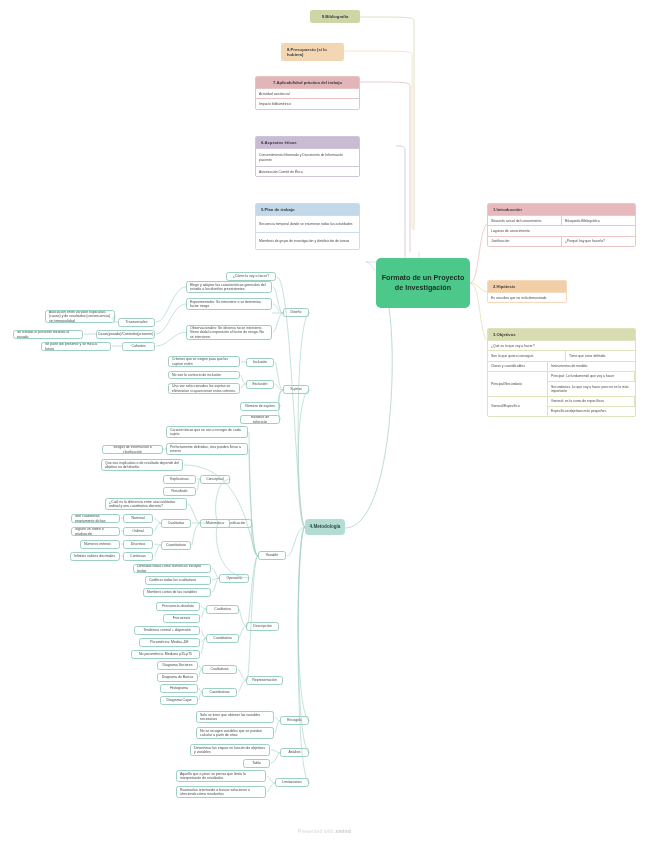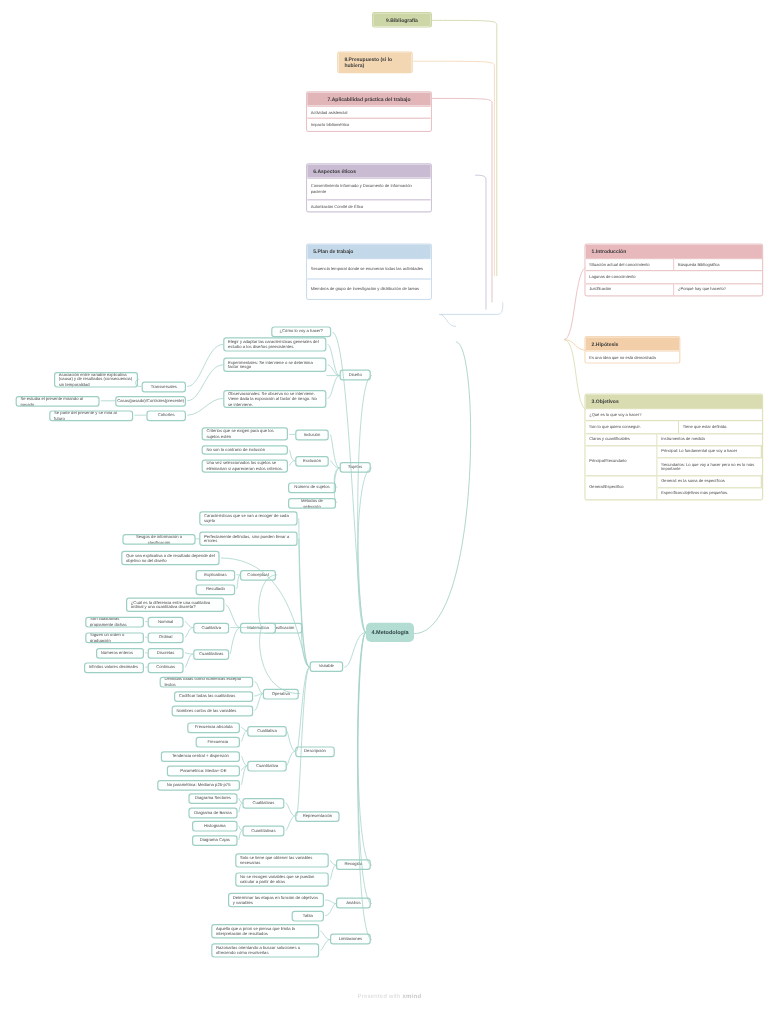--- a/index.html
+++ b/index.html
@@ -171,20 +171,21 @@
   <div class="sheet pal-blue" style="left:255px; top:203px; width:105px;">
     <div class="hdr">5.Plan de trabajo</div>
     <div class="row">
         <div class="cell c1" style="height:17px;">Secuencia temporal donde se enumeran todas las actividades</div>
       </div>
     <div class="row">
         <div class="cell c1" style="height:17px;">Miembros de grupo de investigación y distribución de tareas</div>
       </div>
   </div>
 
+  <div class="node central" style="left:376px; top:258px; width:94px; height:50px;">Formato de un Proyecto de Investigación</div>
 
   <div class="sheet pal-rose" style="left:487px; top:203px; width:149px;">
     <div class="hdr">1.Introducción</div>
     <div class="row">
       <div class="cell c1">Situación actual del conocimiento</div>
       <div class="cell c2">Búsqueda Bibliográfica</div>
     </div>
     <div class="row">
       <div class="cell c1" style="flex:1 1 100%;">Lagunas de conocimiento</div>
     </div>

